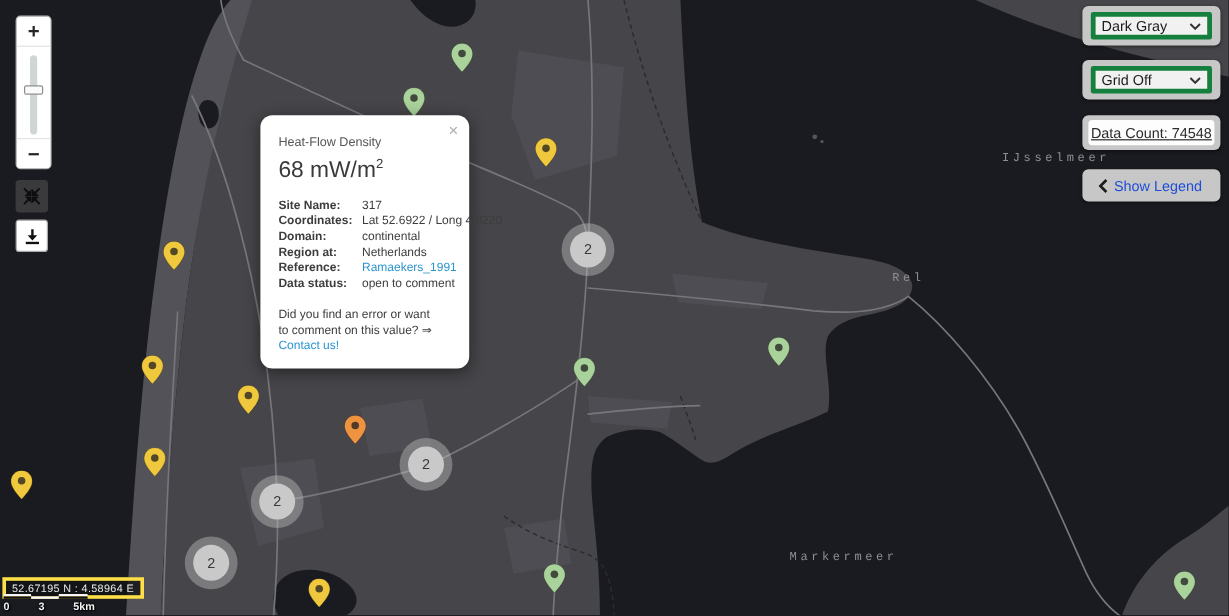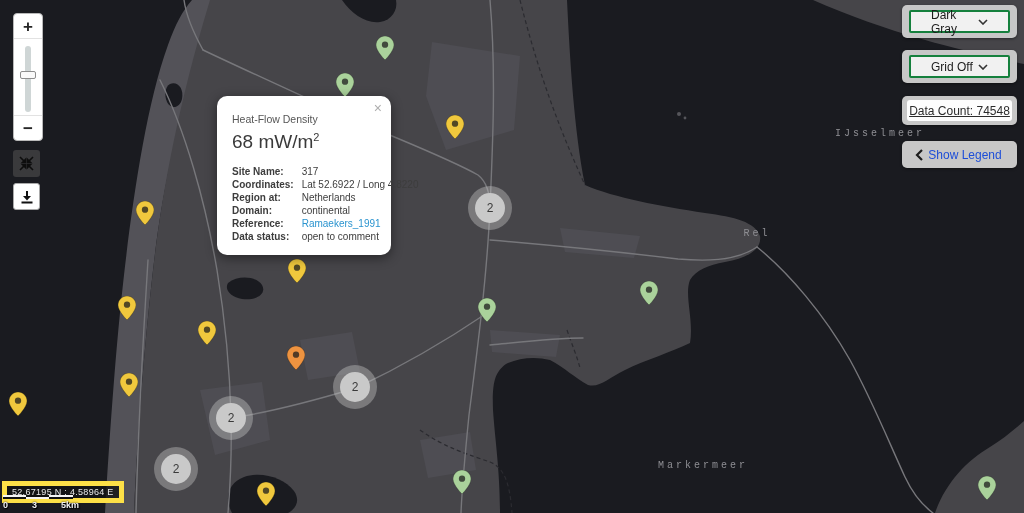--- a/index.html
+++ b/index.html
@@ -53,35 +53,35 @@
            border-radius:3px; display:flex; align-items:center; justify-content:center; cursor:pointer; }
   #dlbtn { left:13px; top:183px; width:27px; height:27px; background:#ffffff;
            border:1px solid #aaa; border-radius:3px; display:flex; align-items:center;
            justify-content:center; cursor:pointer; }
 
   
   .panel { position:absolute; right:7px; width:115px; z-index:60; background:#c7c7c7;
            border-radius:5px; box-shadow:0 1px 3px rgba(0,0,0,0.4); }
   #panel-basemap { top:5px; height:33px; padding:5px 7px; }
   #panel-grid    { top:50px; height:33px; padding:5px 7px; }
-  .fakeselect { width:100%; height:23px; background:#f1f1f1; border:2px solid #15803d;
-           border-radius:2px; display:flex; align-items:center; padding:0 20px;
+  .fakeselect { width:100%; height:23px; background:#f1f1f1; border:4px solid #15803d;
+           border-radius:2px; display:flex; align-items:center; padding:0 5px;
            font-size:12px; color:#1c1c1c; cursor:pointer; }
   .fakeselect .sval { flex:1; }
   #panel-count { top:96px; height:29px; padding:4px 5px; }
   .countbox { width:100%; height:21px; background:#fdfdfd; border-radius:3px; display:flex;
            align-items:center; justify-content:center; font-size:12px; color:#2c2c2c;text-decoration:underline; }
   #panel-legend { top:141px; height:27px; display:flex; align-items:center; cursor:pointer; }
   #panel-legend .chev { margin-left:13px; }
   #panel-legend .legtxt { flex:1; text-align:center; margin-right:10px;
            font-size:12px; color:#1d4ed8; }
 
   
   #coordbox { position:absolute; left:2px; top:481px; z-index:60; background:rgba(18,18,18,0.78);
-           border:5px solid #fde047; color:#e9e9e9; font-size:9px; padding:1px 5px;
+           border:3px solid #fde047; color:#e9e9e9; font-size:9px; padding:1px 5px;
            letter-spacing:0.3px; }
   #scalebar { position:absolute; left:3px; top:495px; z-index:60; width:110px; }
   #scalebar .rows { position:relative; width:70px; height:5px; }
   #scalebar .seg { position:absolute; height:2px; }
   #scalebar .labels { position:relative; height:10px; font-size:9px; font-weight:bold; color:#f2f2f2;
            text-shadow:0 0 2px #000, 1px 1px 1px #000; }
   #scalebar .labels span { position:absolute; top:0; }
 
   #attrib { position:absolute; right:0; bottom:0; z-index:60; height:14px;
            background:rgba(32,33,37,0.85); color:#9d9d9d; font-size:9.5px;
@@ -238,37 +238,41 @@
       <tbody>
           <tr>
         <td class="lbl">Site Name:</td>
         <td>317</td>
           </tr>
       <tr>
         <td class="lbl">Coordinates:</td>
         <td>Lat 52.6922 / Long 4.8220</td>
           </tr>
       <tr>
+        <td class="lbl">Domain:</td>
+        <td>continental</td>
+          </tr>
+      <tr>
         <td class="lbl">Region at:</td>
         <td>Netherlands</td>
           </tr>
       <tr>
-        <td class="lbl">Domain:</td>
-        <td>continental</td>
-          </tr>
-      <tr>
         <td class="lbl">Reference:</td>
         <td class="link">Ramaekers_1991</td>
           </tr>
       <tr>
         <td class="lbl">Data status:</td>
         <td>open to comment</td>
           </tr>
     </tbody>
       </table>
+    <div class="pfooter">
+      <span>Did you find an error or want</span><br>
+      <span>to comment on this value? ⇒ </span><span class="link">Contact us!</span>
+    </div>
   </div>
 
   <div id="zoombox" class="ctl">
     <span class="zi">+</span>
     <div id="ztrack">
       <div id="zhandle"></div>
     </div>
     <span class="zo">−</span>
   </div>
 

